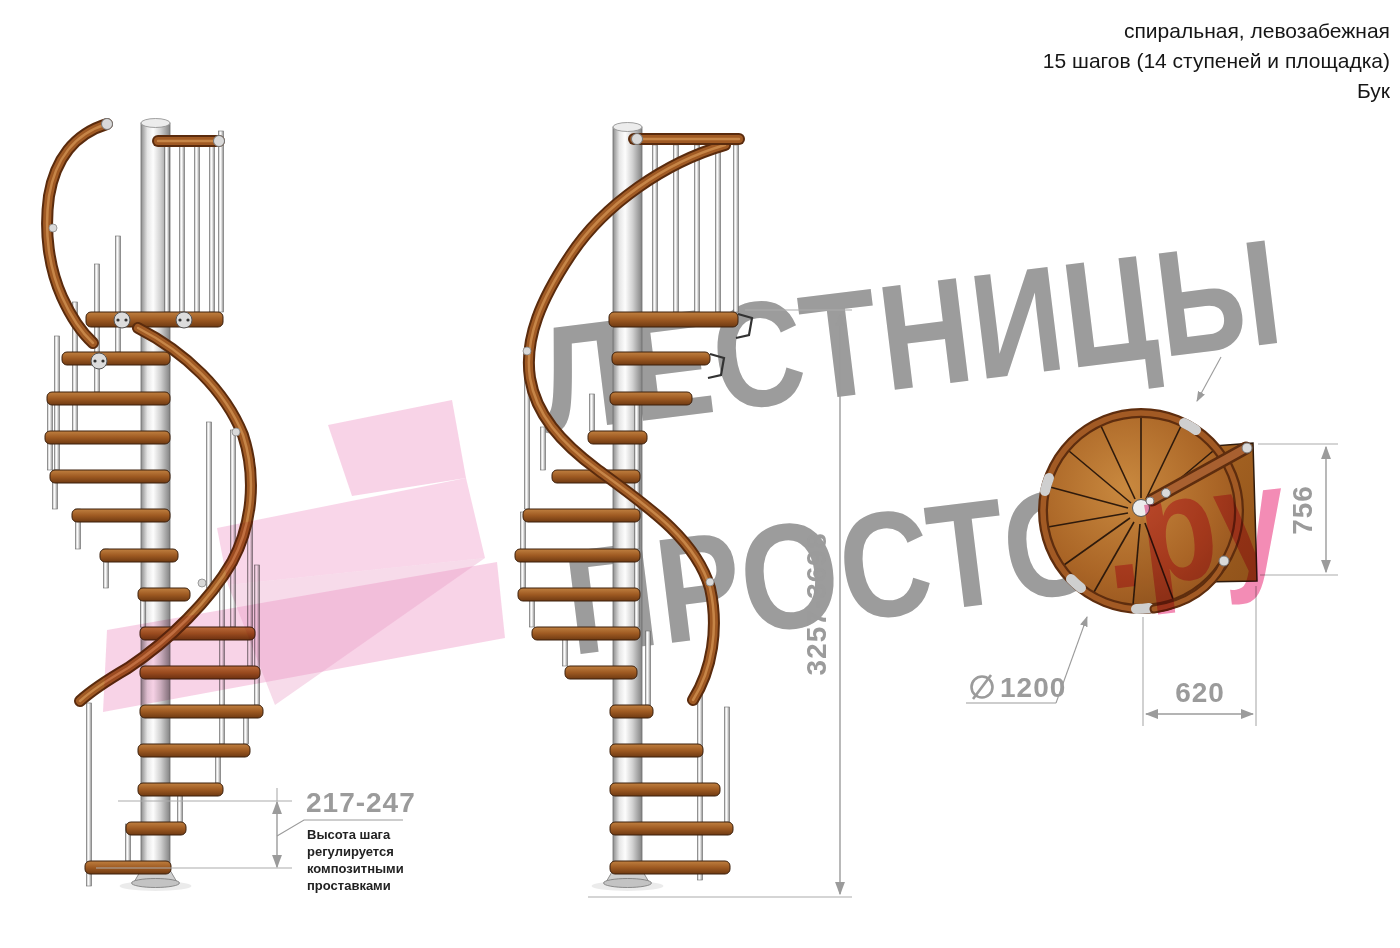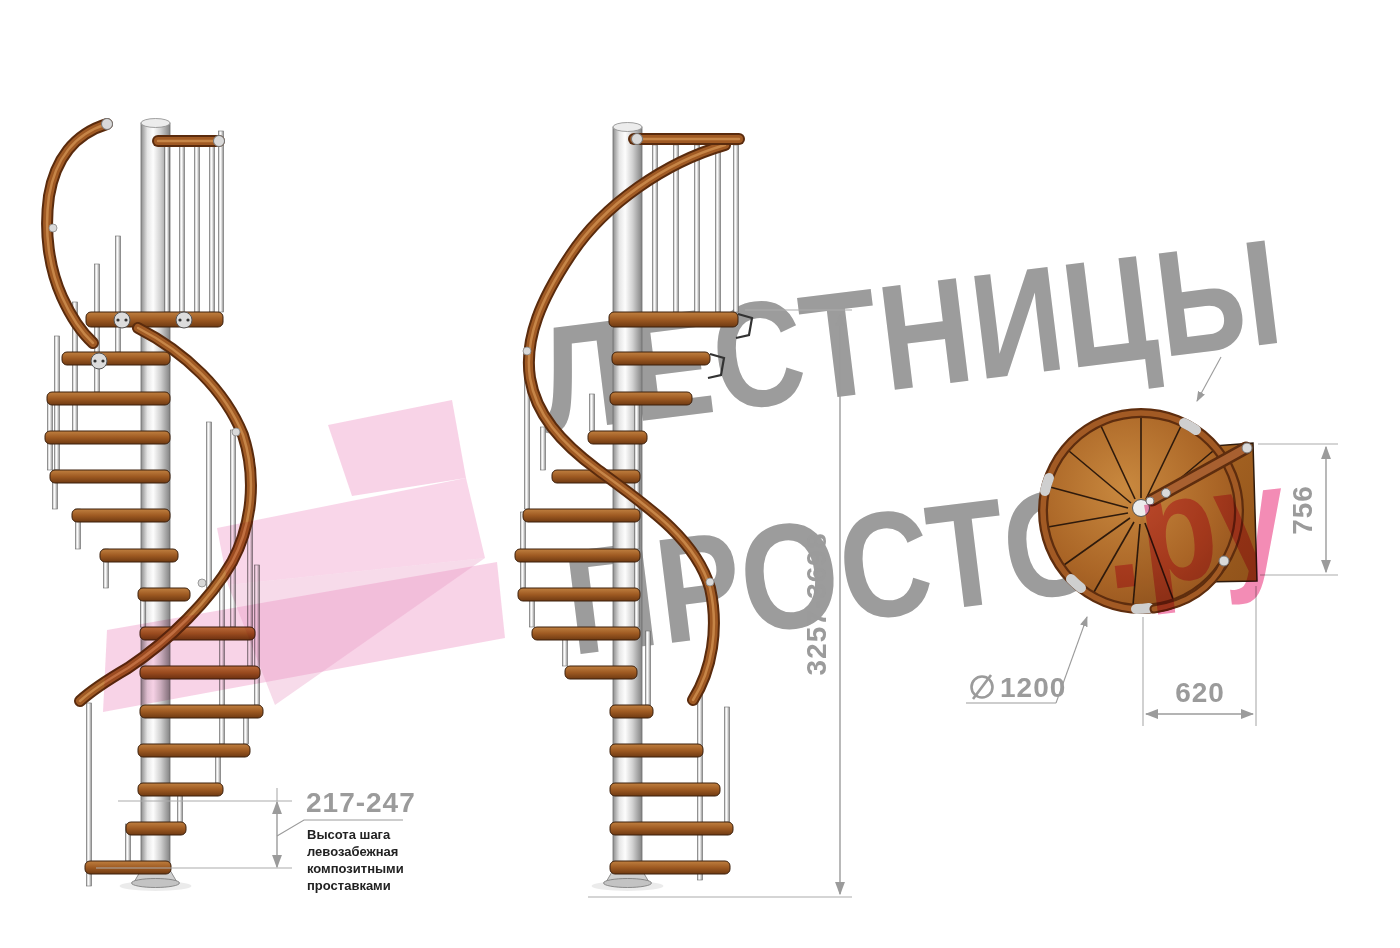--- a/index.html
+++ b/index.html
@@ -257,18 +257,23 @@
     <g style="mix-blend-mode:multiply">
       <polygon points="328,425 452,400 466,478 352,496" fill="#f3aed3" fill-opacity=".55"></polygon>
       <polygon points="217,528 466,478 485,558 228,585" fill="#f3aed3" fill-opacity=".5"></polygon>
       <polygon points="107,630 497,562 505,638 103,712" fill="#f3aed3" fill-opacity=".55"></polygon>
       <polygon points="228,585 485,558 275,705" fill="#e998c4" fill-opacity=".35"></polygon>
     </g>
   </svg>
 
   <div class="wm wm-front"><span>ЛЕСТНИЦЫ</span><br><span>ПРОСТО</span><span class="suffix">.ру</span></div>
 
+  <div class="spec">
+    <div>спиральная, левозабежная</div>
+    <div>15 шагов (14 ступеней и площадка)</div>
+    <div>Бук</div>
+  </div>
 
   <div class="note">Высота шага
-левозабежная
+регулируется
 композитными
 проставками</div>
 </div>
 
 </body></html>

